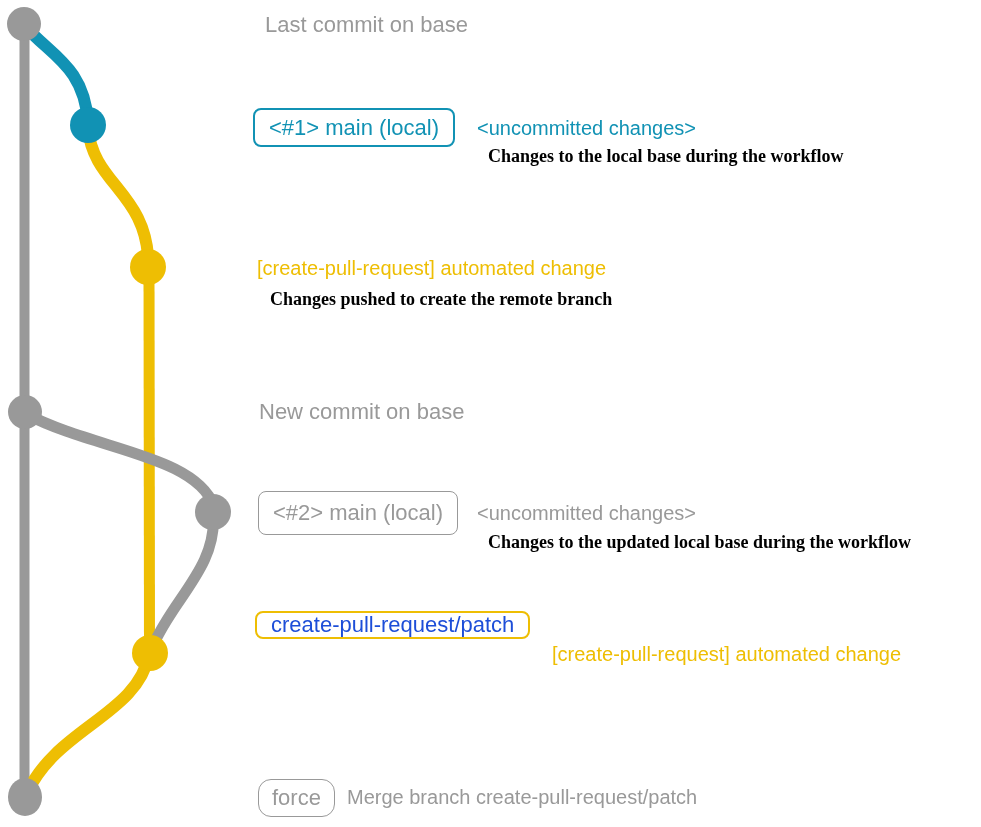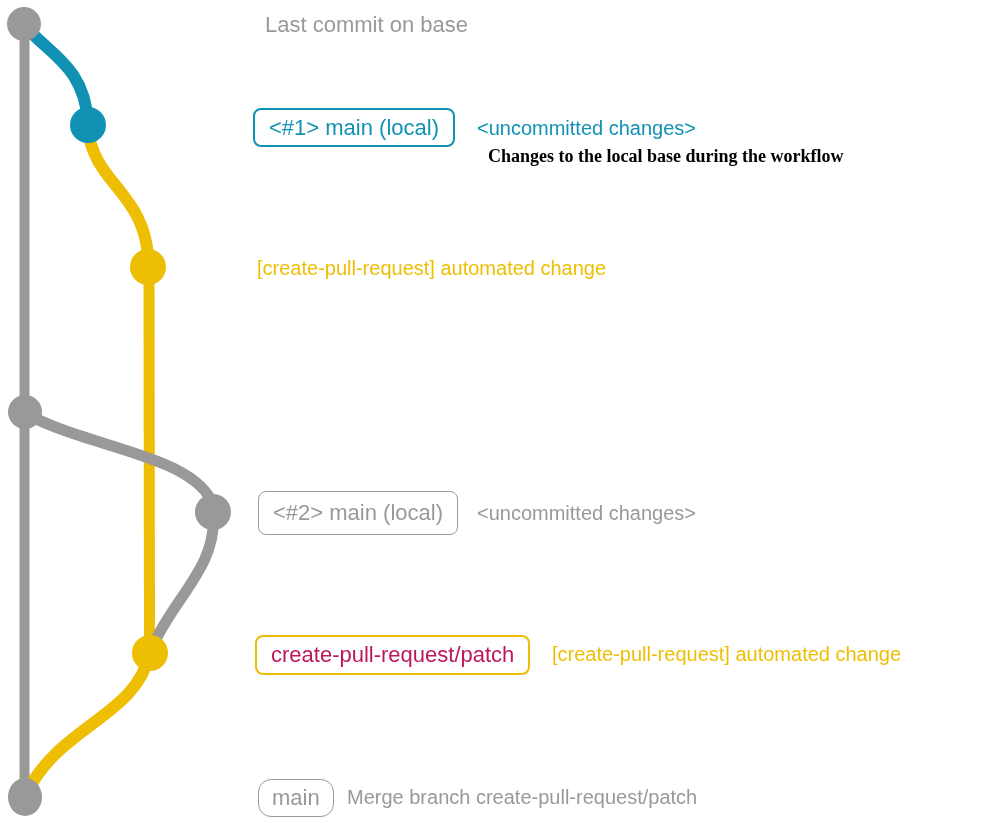--- a/index.html
+++ b/index.html
@@ -72,24 +72,27 @@
     <ellipse cx="25" cy="797" rx="17" ry="19" fill="#999999"></ellipse>
   </svg>
 
   <div class="caption" style="left: 258px; top: 12px; color: rgb(153, 153, 153); margin-left: 7px;">Last commit on base</div>
 
   <div class="badge" style="left: 253px; top: 108px; height: 39px; color: rgb(17, 146, 180); border-color: rgb(17, 146, 180);">&lt;#1&gt; main (local)</div>
   <div class="heading" style="left: 477px; top: 115px; color: rgb(17, 146, 180);">&lt;uncommitted changes&gt;</div>
   <div class="note" style="left:488px; top:146px;">Changes to the local base during the workflow</div>
 
   <div class="heading" style="left: 257px; top: 255px; color: rgb(238, 190, 3);">[create-pull-request] automated change</div>
+  <div class="note" style="left:270px; top:289px;">Changes pushed to create the remote branch</div>
 
+  <div class="caption" style="left: 259px; top: 399px; color: rgb(153, 153, 153);">New commit on base</div>
 
   <div class="badge thin" style="left: 258px; top: 491px; height: 44px; color: rgb(153, 153, 153); border-color: rgb(153, 153, 153);">&lt;#2&gt; main (local)</div>
   <div class="heading" style="left: 477px; top: 500px; color: rgb(153, 153, 153);">&lt;uncommitted changes&gt;</div>
+  <div class="note" style="left:488px; top:532px;">Changes to the updated local base during the workflow</div>
 
-  <div class="badge" style="left: 255px; top: 635px; height: 40px; color: #be185d; border-color: rgb(238, 190, 3);">create-pull-request/patch</div>
+  <div class="badge" style="left: 255px; top: 611px; height: 28px; color: #1d4ed8; border-color: rgb(238, 190, 3);">create-pull-request/patch</div>
   <div class="heading" style="left: 552px; top: 641px; color: rgb(238, 190, 3);">[create-pull-request] automated change</div>
 
-  <div class="badge thin" style="left: 258px; top: 779px; height: 38px; border-radius: 13px; padding: 0px 13px; color: rgb(153, 153, 153); border-color: rgb(153, 153, 153);">main</div>
+  <div class="badge thin" style="left: 258px; top: 779px; height: 38px; border-radius: 13px; padding: 0px 13px; color: rgb(153, 153, 153); border-color: rgb(153, 153, 153);">force</div>
   <div class="heading" style="left: 347px; top: 784px; color: rgb(153, 153, 153);">Merge branch create-pull-request/patch</div>
 
 </div>
 
 </body></html>

